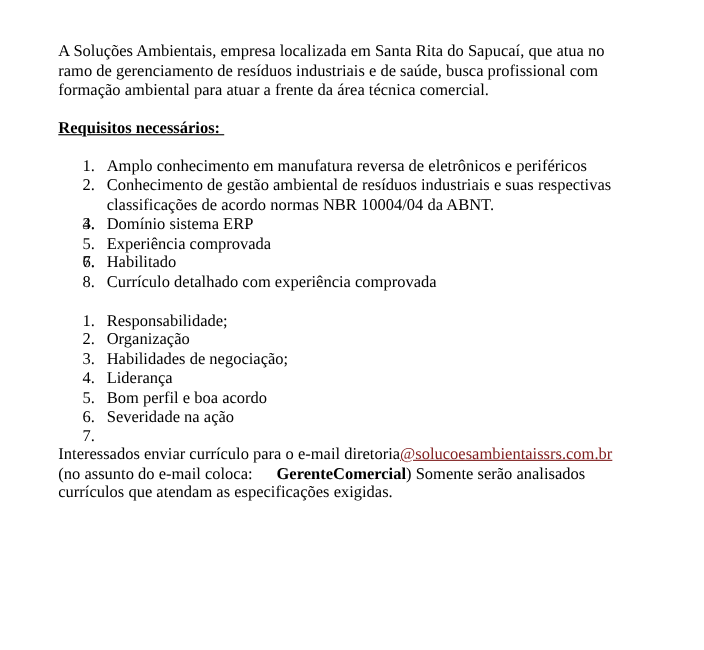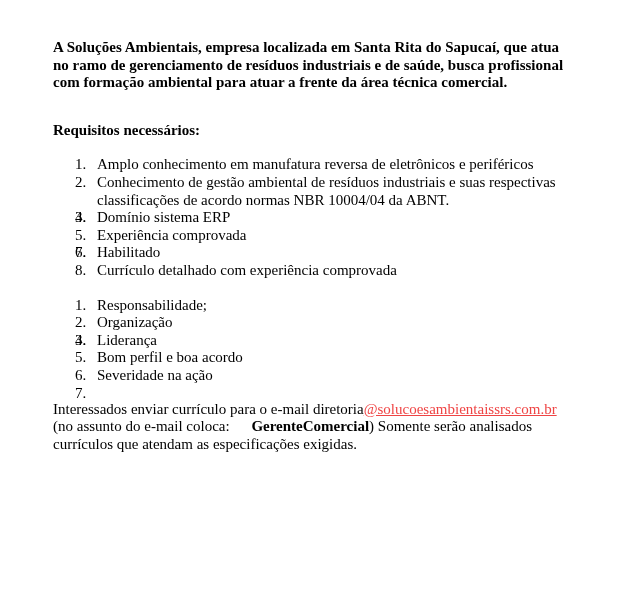--- a/index.html
+++ b/index.html
@@ -3,31 +3,31 @@
   <meta charset="utf-8">
   <style>
     html, body { margin: 0; padding: 0; background: #ffffff; }
     body {
       width: 640px; height: 591px; position: relative; overflow: hidden;
       font-family: "Liberation Serif", "DejaVu Serif", serif;
       font-size: 15px; color: #000000; line-height: 17.6px;
     }
     .page { position: absolute; left: 53px; top: 39px; width: 560px; }
     p { margin: 0; }
-    .intro { width: 520px; font-weight: bold; }
+    .intro { width: 520px; }
     .heading {
-      font-weight: bold; margin-top: 30px;
+      font-weight: bold; text-decoration: underline; margin-top: 17px;
       white-space: pre;
     }
     ol { margin: 17px 0 0 0; padding: 0; list-style: none; }
     ol li { position: relative; padding-left: 44px; width: 470px; }
     ol li .num { position: absolute; left: 22px; top: 0; }
     .list2 li { width: 470px; }
     .closing { margin-top: 16px; width: 520px; }
-    .email-link { color: #ef4444; text-decoration: underline; }
+    .email-link { color: #7f1d1d; text-decoration: underline; }
     .bold { font-weight: bold; margin-left: 18px; }
   </style>
 </head>
 <body>
 
 <div class="page">
   <p class="intro">A Soluções Ambientais, empresa localizada em Santa Rita do Sapucaí, que atua no ramo de gerenciamento de resíduos industriais e de saúde, busca profissional com formação ambiental para atuar a frente da área técnica comercial.</p>
 
   <p class="heading">Requisitos necessários: </p>
   <ol class="list1">
@@ -37,21 +37,21 @@
     <li><span class="num">4.</span><span>Domínio sistema ERP</span></li>
     <li><span class="num">5.</span><span>Experiência comprovada</span></li>
     <li><span class="num">6.</span></li>
     <li><span class="num">7.</span><span>Habilitado</span></li>
     <li><span class="num">8.</span><span>Currículo detalhado com experiência comprovada</span></li>
   </ol>
 
   <ol class="list2">
     <li><span class="num">1.</span><span>Responsabilidade;</span></li>
     <li><span class="num">2.</span><span>Organização</span></li>
-    <li><span class="num">3.</span></li>
+    <li><span class="num">3.</span><span>Habilidades de negociação;</span></li>
     <li><span class="num">4.</span><span>Liderança</span></li>
     <li><span class="num">5.</span><span>Bom perfil e boa acordo</span></li>
     <li><span class="num">6.</span><span>Severidade na ação</span></li>
     <li><span class="num">7.</span></li>
   </ol>
 
   <p class="closing"><span> Interessados enviar currículo para o e-mail diretoria</span><a class="email-link">@solucoesambientaissrs.com.br</a><span> (no assunto do e-mail coloca: </span><span class="bold">GerenteComercial</span><span>) Somente serão analisados currículos que atendam as especificações exigidas.</span></p>
 </div>
 
 </body></html>

